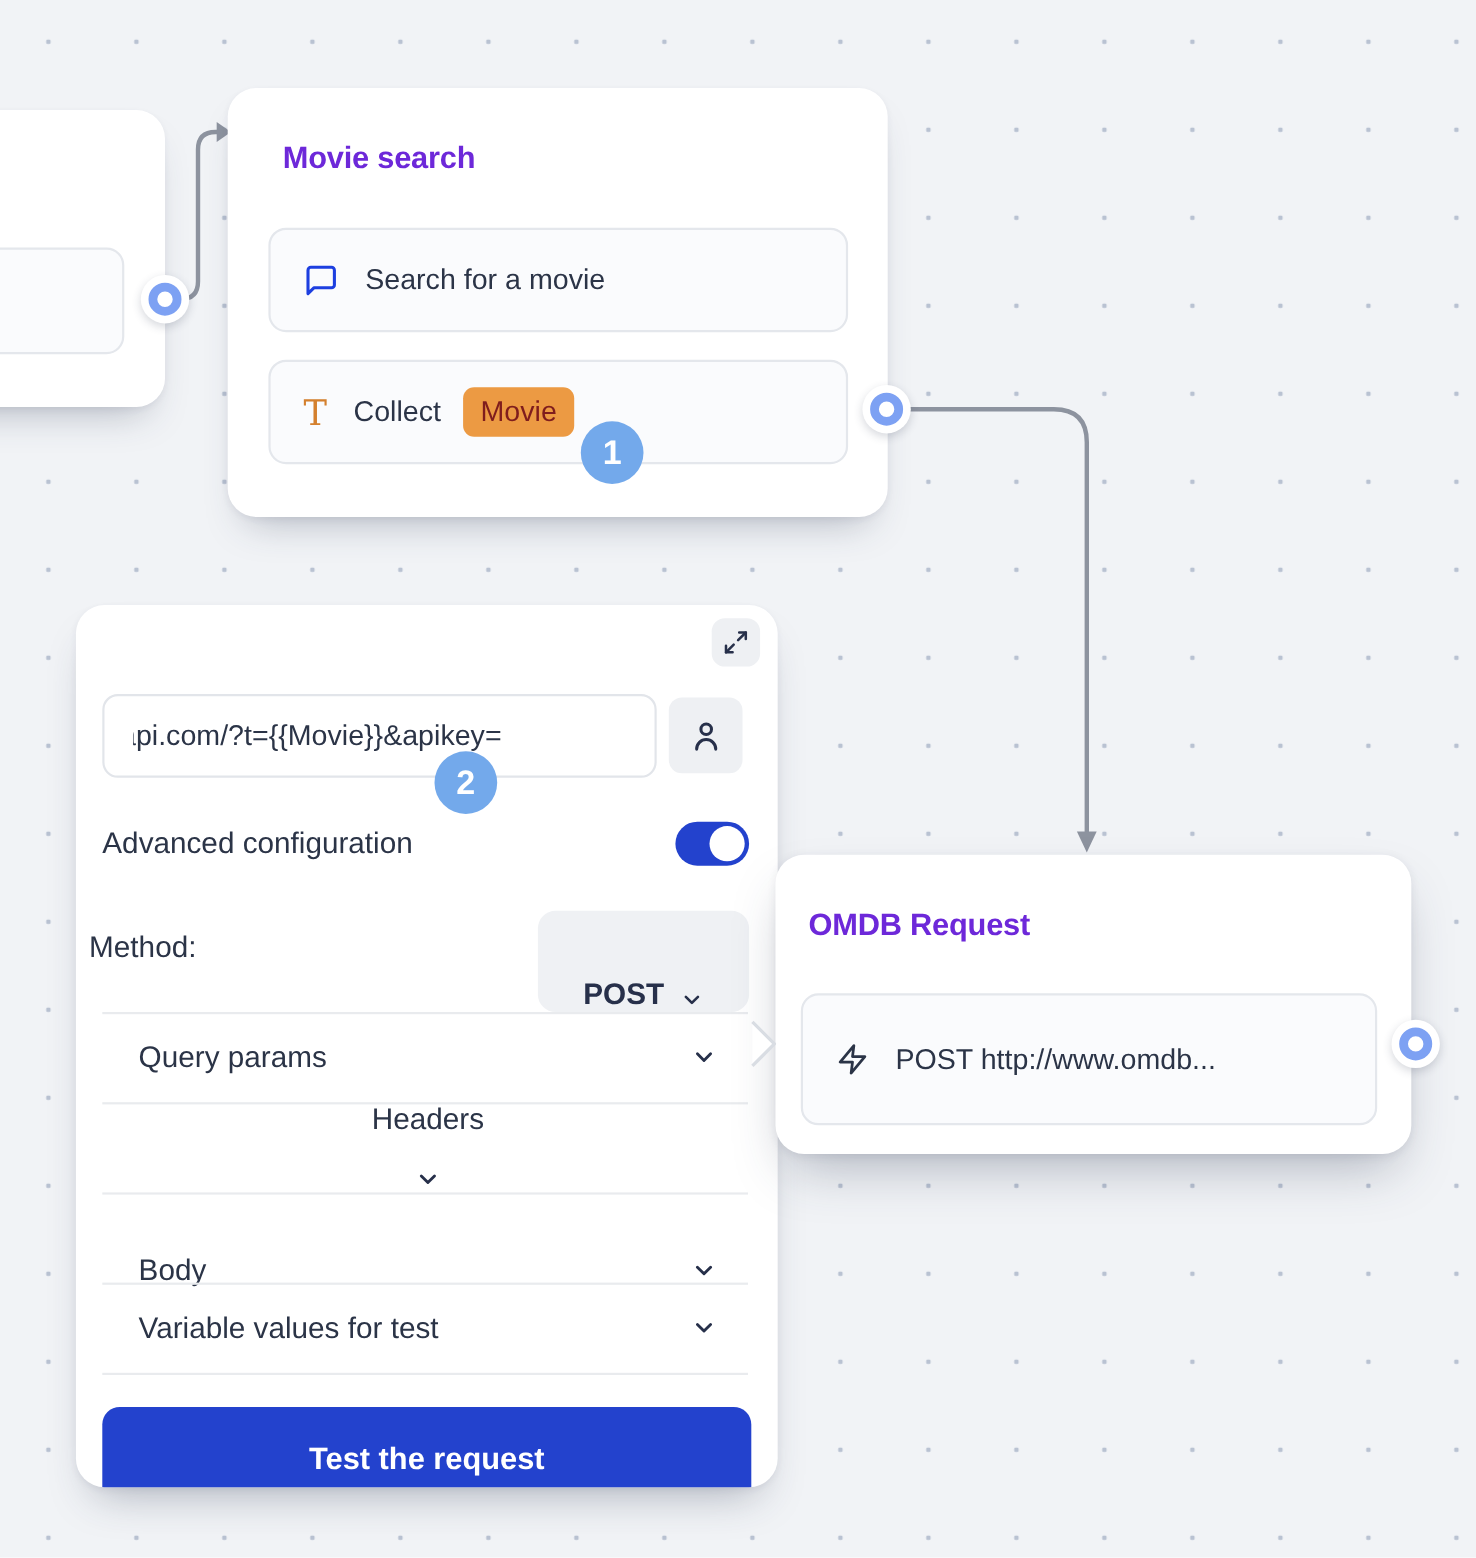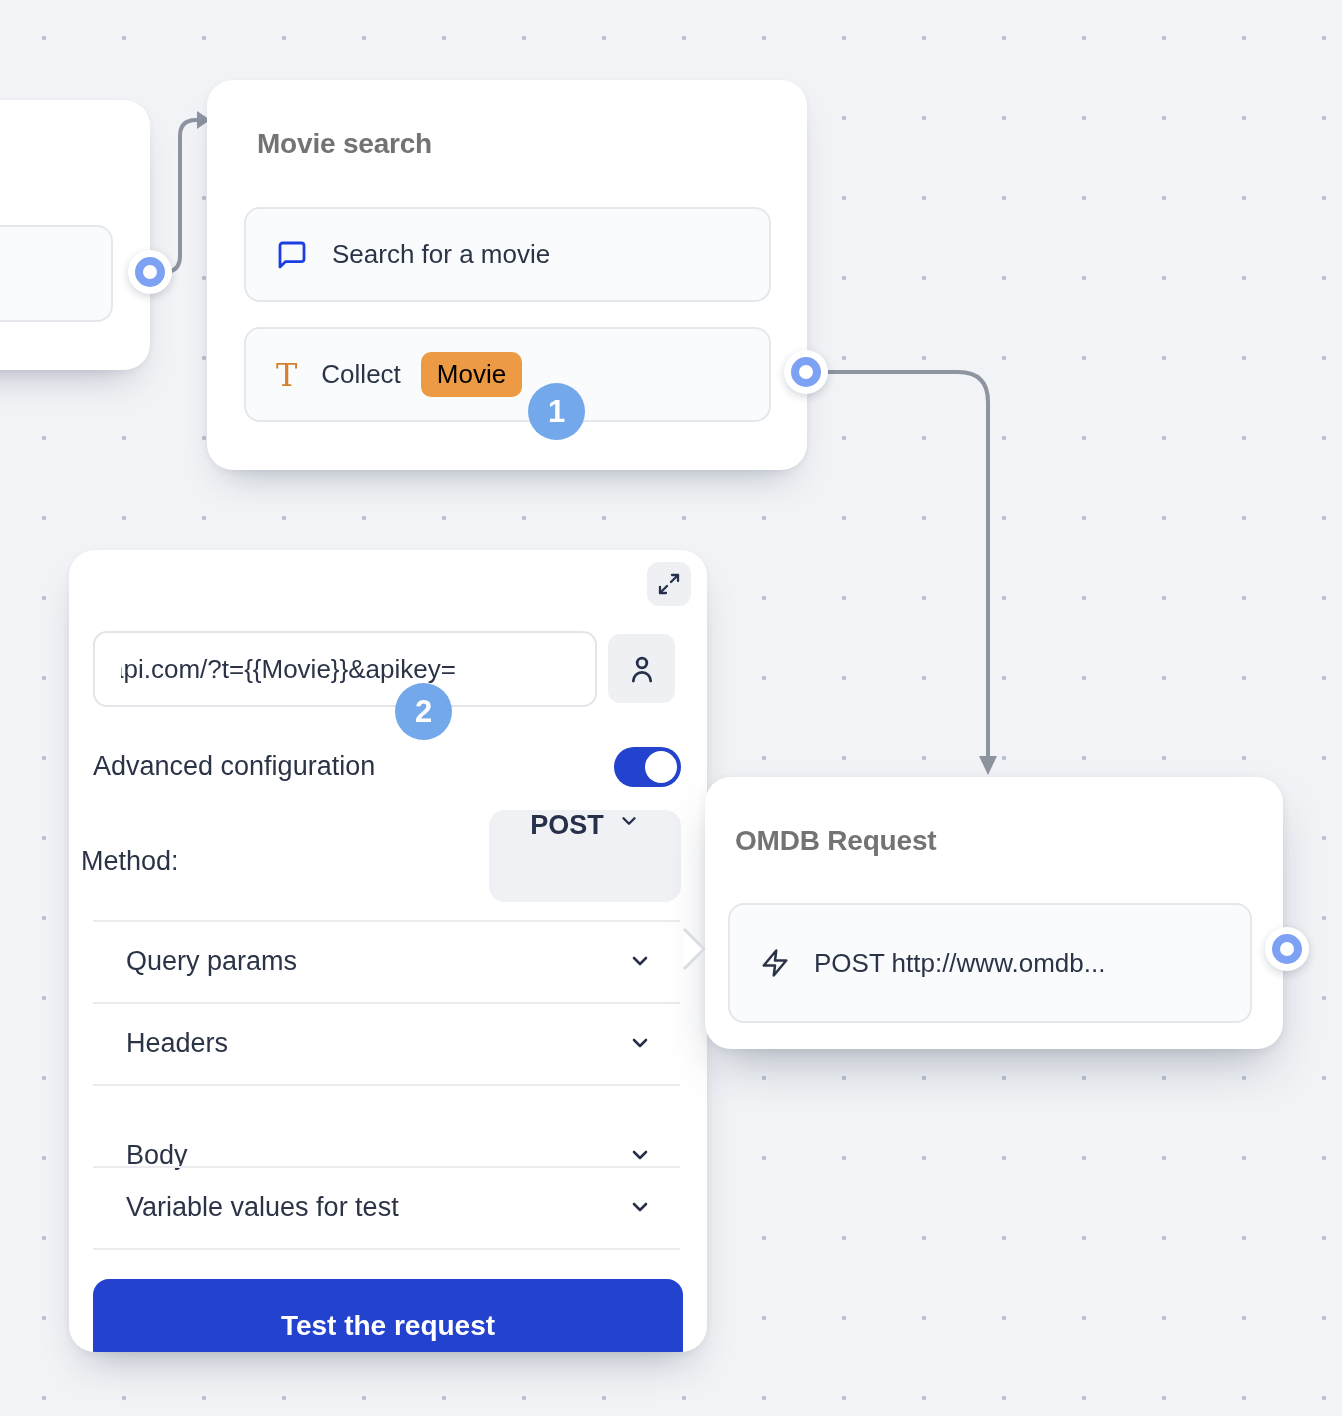--- a/index.html
+++ b/index.html
@@ -13,31 +13,31 @@
     background-size:80px 80px;
     background-position:4px -2px;
   }
 
   .connector-layer { position:absolute; inset:0; z-index:1; pointer-events:none; }
 
   .card {
     position:absolute; background:#ffffff; border-radius:26px; z-index:2;
     box-shadow:0 20px 36px -18px rgba(45,56,82,.35), 0 2px 6px rgba(45,56,82,.06);
   }
-  .node-title { position:absolute; font-size:28px; font-weight:700; color:#737373; letter-spacing:-0.2px; }
+  .node-title { position:absolute; font-size:28px; font-weight:700; color:#6d28d9; letter-spacing:-0.2px; }
 
   .block {
     position:absolute; background:#fafbfd; border:2px solid #e4e7ec; border-radius:16px;
     display:flex; align-items:center; gap:24px; padding:0 30px;
     font-size:26px; color:#2b3447; white-space:nowrap; overflow:hidden;
   }
   .block .icon { flex:0 0 auto; display:flex; align-items:center; justify-content:center; }
 
   .chip {
-    display:inline-block; background:#ec9a43; color:#000000; border-radius:10px;
+    display:inline-block; background:#ec9a43; color:#7f1d1d; border-radius:10px;
     padding:8px 16px; font-size:26px; line-height:1.1;
   }
   .t-glyph { font-family:"DejaVu Serif", serif; font-size:32px; color:#d4802e; line-height:1; }
 
   .port {
     position:absolute; width:44px; height:44px; border-radius:50%; background:#ffffff;
     box-shadow:0 3px 9px rgba(45,56,82,.20); display:flex; align-items:center; justify-content:center;
     z-index:3;
   }
   .port .ring { width:30px; height:30px; border-radius:50%; border:8px solid #7da1f3; background:#fff; }
@@ -70,22 +70,22 @@
 
   .adv-label { position:absolute; left:24px; top:201px; font-size:27px; }
   .toggle {
     position:absolute; right:26px; top:197px; width:67px; height:40px; border-radius:20px;
     background:#2342cd; cursor:pointer;
   }
   .toggle .knob { position:absolute; right:4px; top:4px; width:32px; height:32px; border-radius:50%; background:#fff; }
 
   .method-label { position:absolute; left:12px; top:296px; font-size:27px; }
   .method-select {
-    position:absolute; right:26px; top:260px; width:192px; height:92px; border-radius:16px;
-    background:#eff1f4; display:flex; align-items:flex-start; justify-content:center; gap:14px;
+    position:absolute; right:26px; top:278px; width:192px; height:92px; border-radius:16px;
+    background:#eff1f4; display:flex; align-items:flex-end; justify-content:center; gap:14px;
     font-size:27px; font-weight:600; color:#27304a; cursor:pointer;
   }
 
   .hr { position:absolute; left:24px; width:587px; height:2px; background:#e9ebee; }
   .section-row {
     position:absolute; left:24px; width:589px; height:82px;
     display:flex; align-items:center; justify-content:space-between;
     padding-left:33px; padding-right:30px; font-size:27px; color:#2b3447; cursor:pointer;
   }
 
@@ -180,21 +180,21 @@
     <div class="hr" style="top:370px;"></div>
 
     <div class="section-row" style="top:370px;">
       <span>Query params</span>
       <svg width="24" height="24" viewBox="0 0 24 24" fill="none" stroke="#27304a" stroke-width="2.6" stroke-linecap="round" stroke-linejoin="round">
           <polyline points="6 9 12 15 18 9"></polyline>
         </svg>
     </div>
     <div class="hr" style="top:452px;"></div>
 
-    <div class="section-row" style="top:452px;">
+    <div class="section-row" style="top:452px;flex-direction:column;">
       <span>Headers</span>
       <svg width="24" height="24" viewBox="0 0 24 24" fill="none" stroke="#27304a" stroke-width="2.6" stroke-linecap="round" stroke-linejoin="round">
           <polyline points="6 9 12 15 18 9"></polyline>
         </svg>
     </div>
     <div class="hr" style="top:534px;"></div>
 
     <div class="section-row" style="top:564px;">
       <span>Body</span>
       <svg width="24" height="24" viewBox="0 0 24 24" fill="none" stroke="#27304a" stroke-width="2.6" stroke-linecap="round" stroke-linejoin="round">

